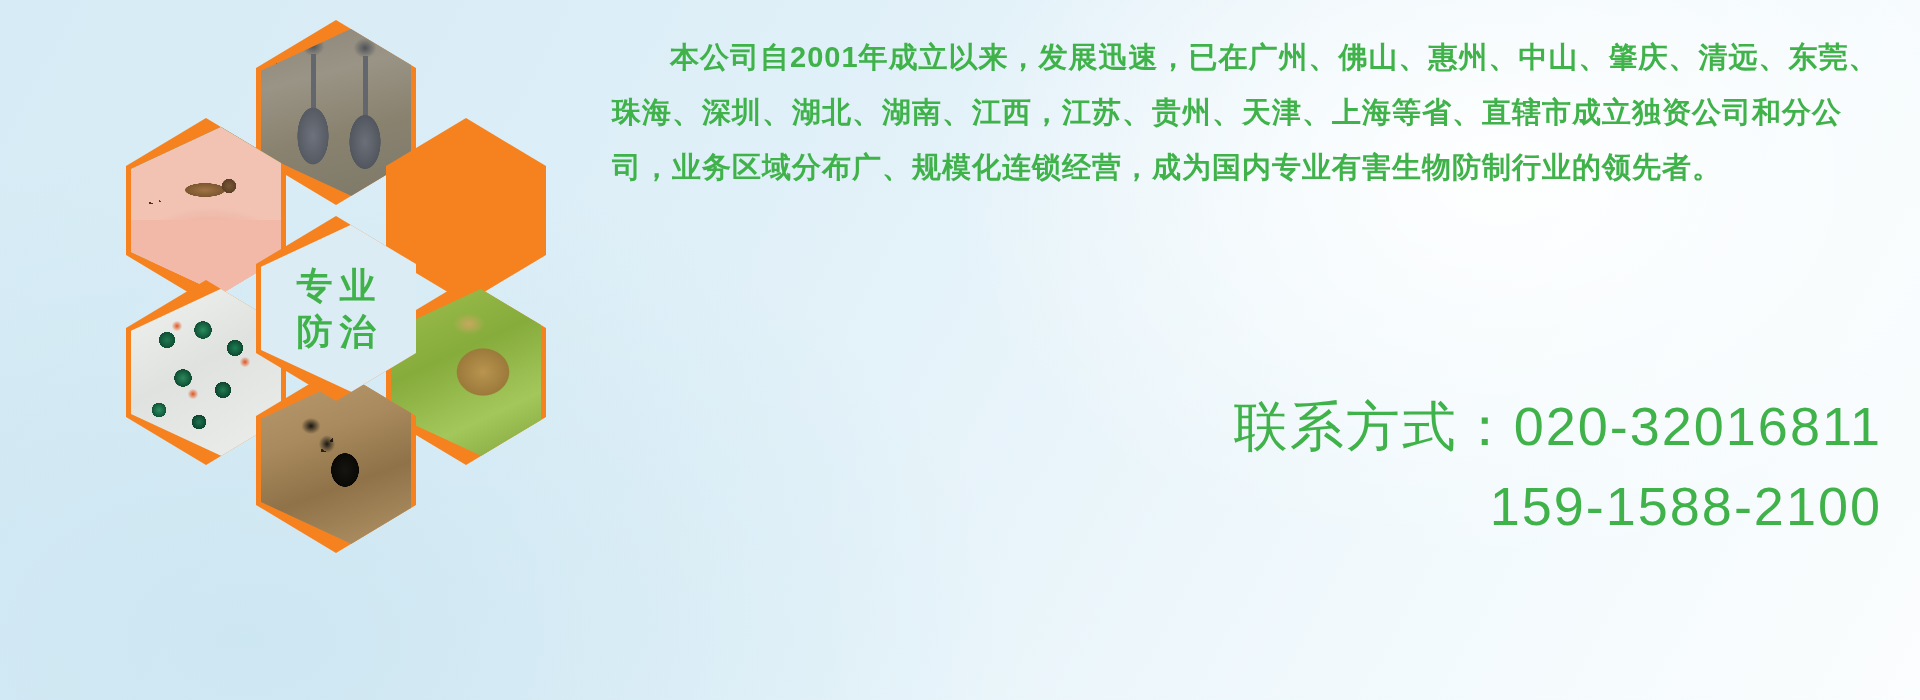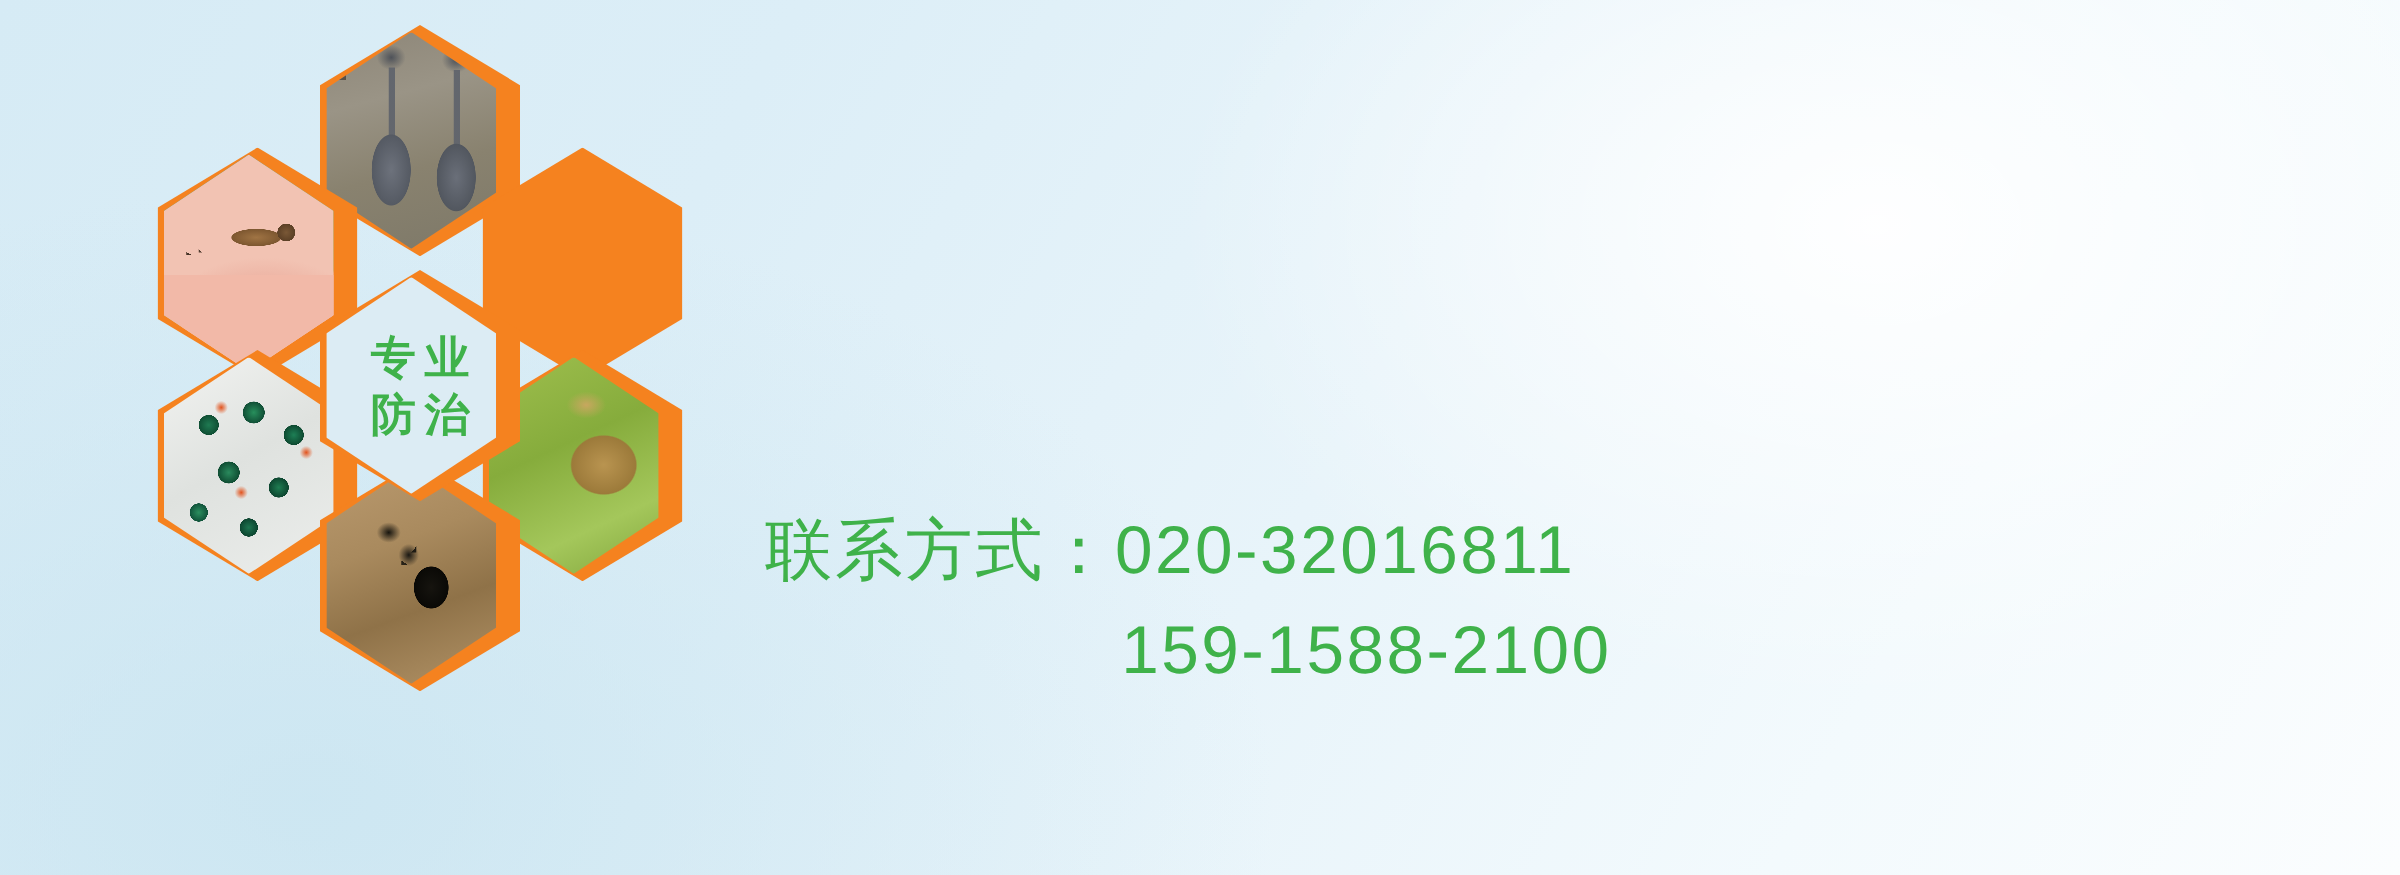--- a/index.html
+++ b/index.html
@@ -16,23 +16,24 @@
     overflow:hidden;
   }
   
   #hex-cluster{position:absolute;left:88px;top:8px;width:500px;height:545px;}
   .hex{
     position:absolute;width:160px;height:185px;
     clip-path:polygon(50% 0%,100% 26%,100% 74%,50% 100%,0% 74%,0% 26%);
     background:#F5821F;
   }
   .hex .inner{
-    position:absolute;left:5px;top:5.6px;width:136px;height:173.5px;
+    position:absolute;left:5px;top:5.6px;width:150px;height:173.5px;
     clip-path:polygon(50% 0%,100% 26%,100% 74%,50% 100%,0% 74%,0% 26%);
     overflow:hidden;
+    padding-left:44px;
   }
   .hex .art{position:absolute;left:0;top:0;width:150px;height:174px;}
 
   .hex.h-top    {left:168px;top:12px;}
   .hex.h-left   {left:38px;top:110px;}
   .hex.h-right  {left:298px;top:110px;}
   .hex.h-center {left:168px;top:208px;}
   .hex.h-bleft  {left:38px;top:272px;}
   .hex.h-bright {left:298px;top:272px;}
   .hex.h-bottom {left:168px;top:360px;}
@@ -111,21 +112,21 @@
       linear-gradient(-24deg,rgba(130,100,52,0.9) 0 3px,rgba(0,0,0,0) 3px) 20px 40px/62px 44px no-repeat,
       linear-gradient(155deg,#9fbf4e 0%,#86ac3c 40%,#a4c75b 72%,#7fa33a 100%);
   }
 
   
   #copy{position:absolute;left:612px;top:30px;width:1270px;}
   #intro-paragraph{
     color:#3fb24a;font-size:29px;font-weight:bold;line-height:55px;
     letter-spacing:1px;text-indent:58px;margin:0;
   }
-  #contact-block{position:absolute;left:612px;top:400px;width:1270px;}
+  #contact-block{position:absolute;left:612px;top:386px;width:1270px;text-align:right;}
   .contact-line{
     color:#3fb24a;font-size:54px;font-weight:normal;line-height:80px;
     letter-spacing:2px;white-space:pre;margin:0;
   }
   .contact-line.second{padding-left:285px;}
 </style>
 </head>
 <body>
 
 <div id="banner">
@@ -172,19 +173,22 @@
       <div class="inner">
         <div id="hex-center-label">
           <span>专业</span>
           <span>防治</span>
         </div>
       </div>
     </div>
 
   </div>
 
+  <div id="copy">
+    <p id="intro-paragraph">本公司自2001年成立以来，发展迅速，已在广州、佛山、惠州、中山、肇庆、清远、东莞、珠海、深圳、湖北、湖南、江西，江苏、贵州、天津、上海等省、直辖市成立独资公司和分公司，业务区域分布广、规模化连锁经营，成为国内专业有害生物防制行业的领先者。</p>
+  </div>
 
   <div id="contact-block">
     <div class="contact-line"><span>联系方式：</span><span>020-32016811</span></div>
     <div class="contact-line second"><span>159-1588-2100</span></div>
   </div>
 
 </div>
 
 </body></html>

